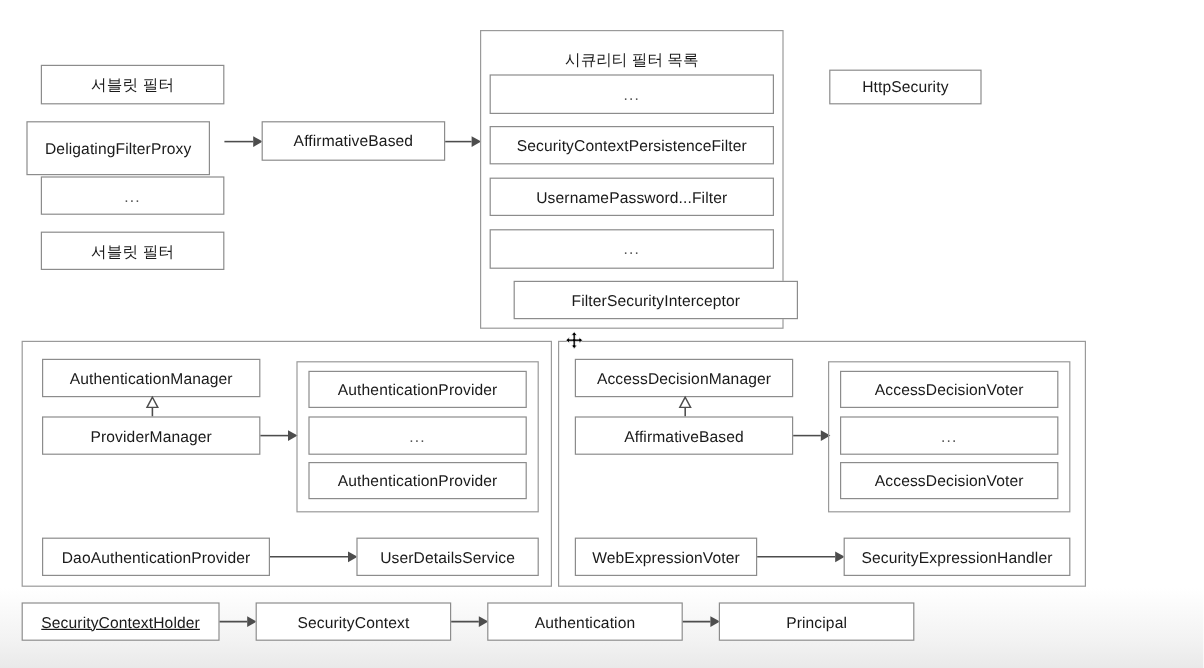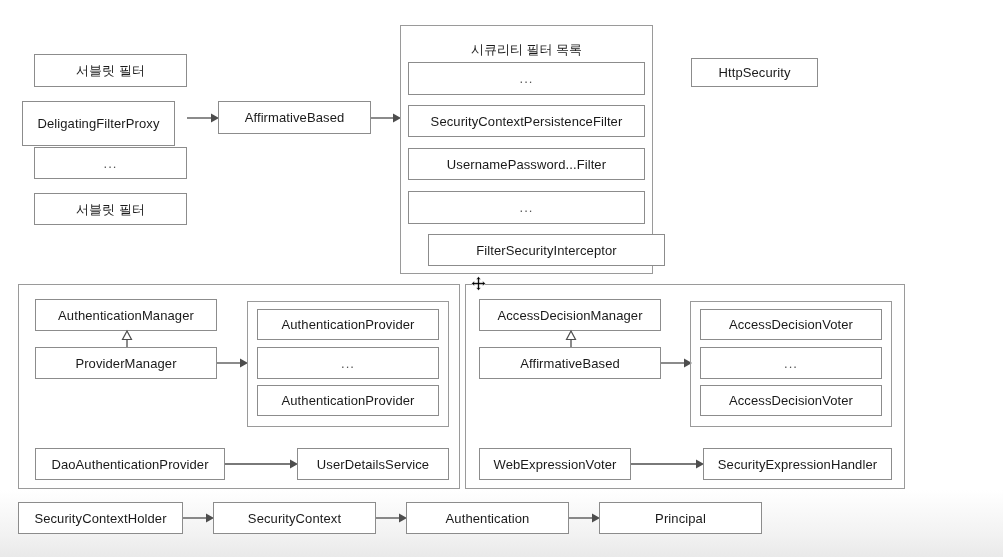--- a/index.html
+++ b/index.html
@@ -185,21 +185,21 @@
 
   <div class="node" style="left:479px; top:448px; width:152px; height:32px;">WebExpressionVoter</div>
 
   <svg class="conn" style="left:631px; top:455px; width:73px; height:20px;" viewBox="0 0 73 20">
     <line x1="0" y1="9" x2="65" y2="9"></line>
     <polygon class="solid-head" points="65,4.5 73,9 65,13.5"></polygon>
   </svg>
 
   <div class="node" style="left:703px; top:448px; width:189px; height:32px;">SecurityExpressionHandler</div>
 
-  <div class="node" style="left:18px; top:502px; width:165px; height:32px;">SecurityContextHolder</div>
+  <div class="node" style="left:18px; top:502px; width:165px; height:32px;text-decoration:underline;">SecurityContextHolder</div>
 
   <svg class="conn" style="left:183px; top:509px; width:31px; height:20px;" viewBox="0 0 31 20">
     <line x1="0" y1="9" x2="23" y2="9"></line>
     <polygon class="solid-head" points="23,4.5 31,9 23,13.5"></polygon>
   </svg>
 
   <div class="node" style="left:213px; top:502px; width:163px; height:32px;">SecurityContext</div>
 
   <svg class="conn" style="left:376px; top:509px; width:31px; height:20px;" viewBox="0 0 31 20">
     <line x1="0" y1="9" x2="23" y2="9"></line>

